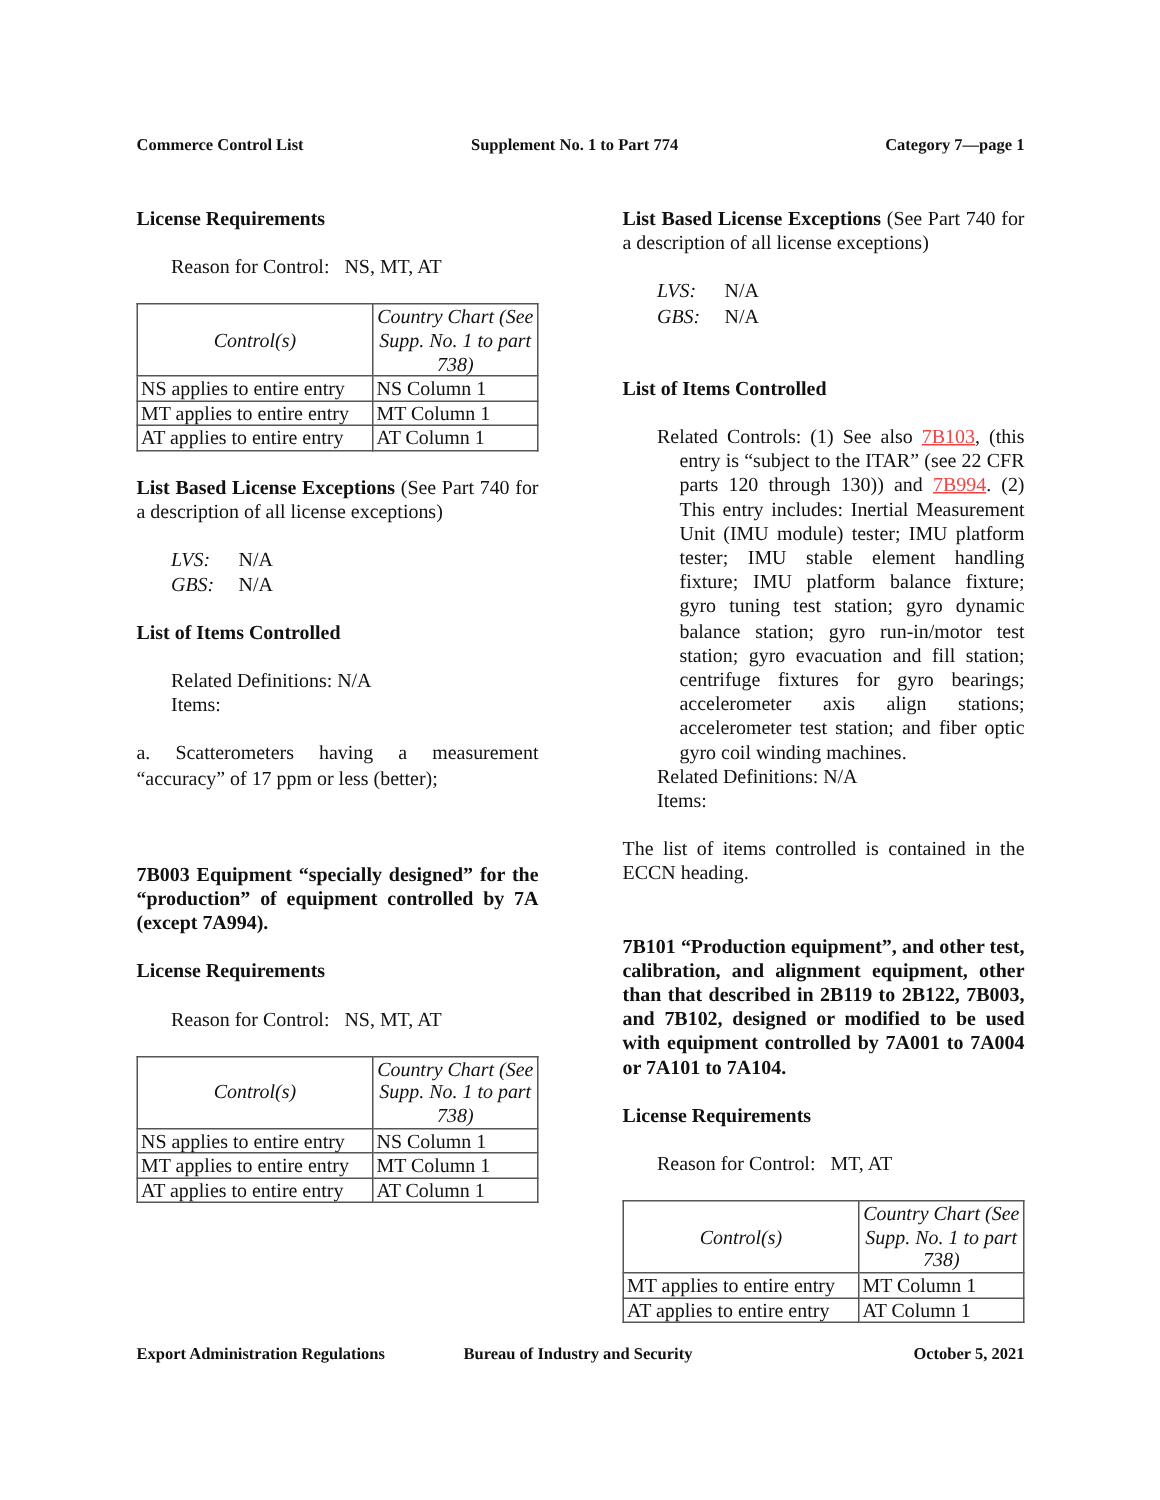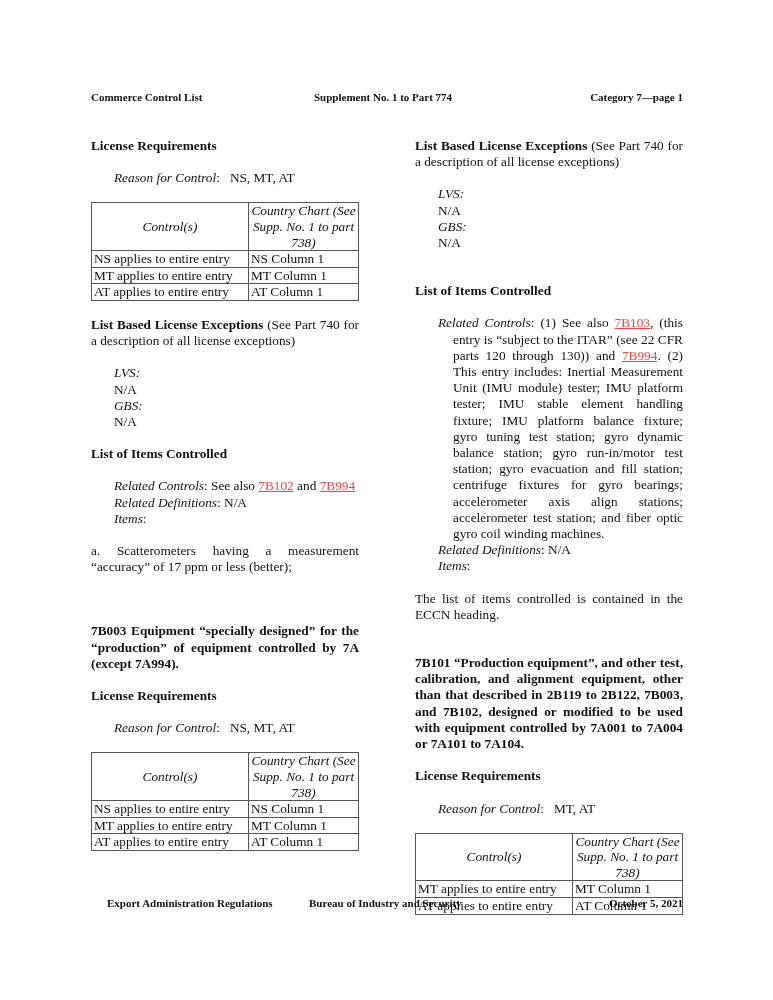--- a/index.html
+++ b/index.html
@@ -8,27 +8,27 @@
   .hdr, .ftr { position:absolute; left:91px; width:592px; font-size:11px; font-weight:bold; }
   .hdr { top:91px; }
   .ftr { top:897px; }
   .hdr span, .ftr span { position:absolute; top:0; white-space:nowrap; }
   .col { position:absolute; width:268px; font-size:13.3px; line-height:16.2px; }
   .colL { left:91px; top:138px; }
   .colR { left:415px; top:138px; }
   .h { font-weight:bold; margin:0; }
   .p { margin:0; text-align:justify; }
   .ind { padding-left:23px; }
-  .it { font-style:italic; }
+  .it { }
   a.lnk { color:#ef4444; text-decoration:underline; }
   table.cc { border-collapse:collapse; width:268px; font-size:13.3px; line-height:15.6px; }
   table.cc td { border:1px solid #555; padding:0 2px; vertical-align:middle; }
   table.cc td.c1 { width:152px;margin-left:11px; }
   table.cc td.hd { font-style:italic; text-align:center; }
-  .kv { display:flex;flex-direction:column; }
+  .kv { display:flex; }
   .kv .k { width:45px; font-style:italic; }
   .hang { padding-left:15px; text-indent:-15px; }
   .gap16{height:16px;} .gap32{height:32px;}
 </style>
 </head>
 <body>
 
 <div class="hdr">
   <span style="left:0">Commerce Control List</span>
   <span style="left:223px">Supplement No. 1 to Part 774</span>
@@ -70,21 +70,20 @@
       </div>
     <div class="kv">
         <span class="k">GBS:</span>
         <span>N/A</span>
       </div>
   </div>
   <div class="gap16"></div>
   <p class="h">List of Items Controlled</p>
   <div class="gap16"></div>
   <div class="ind">
-    <p class="p"><span class="it">Related Controls</span><span>: See also </span><a class="lnk">7B102</a><span> and </span><a class="lnk">7B994</a></p>
     <p class="p"><span class="it">Related Definitions</span><span>:  N/A</span></p>
     <p class="p"><span class="it">Items</span><span>:</span></p>
   </div>
   <div class="gap16"></div>
   <p class="p">a.  Scatterometers having a measurement “accuracy” of 17 ppm or less (better);</p>
   <div class="gap16"></div>
   <div class="gap32"></div>
   <p class="p h">7B003   Equipment “specially designed” for the “production” of equipment controlled by 7A (except 7A994).</p>
   <div class="gap16"></div>
   <p class="h">License Requirements</p>
@@ -155,16 +154,16 @@
     </tr>
     <tr>
       <td class="c1">AT applies to entire entry</td>
       <td>AT Column 1</td>
     </tr>
   </tbody>
     </table>
 </div>
 
 <div class="ftr">
-  <span style="left:16px">Export Administration Regulations</span>
+  <span style="left:0">Export Administration Regulations</span>
   <span style="left:218px">Bureau of Industry and Security</span>
   <span style="right:0">October 5, 2021</span>
 </div>
 
 </body></html>

